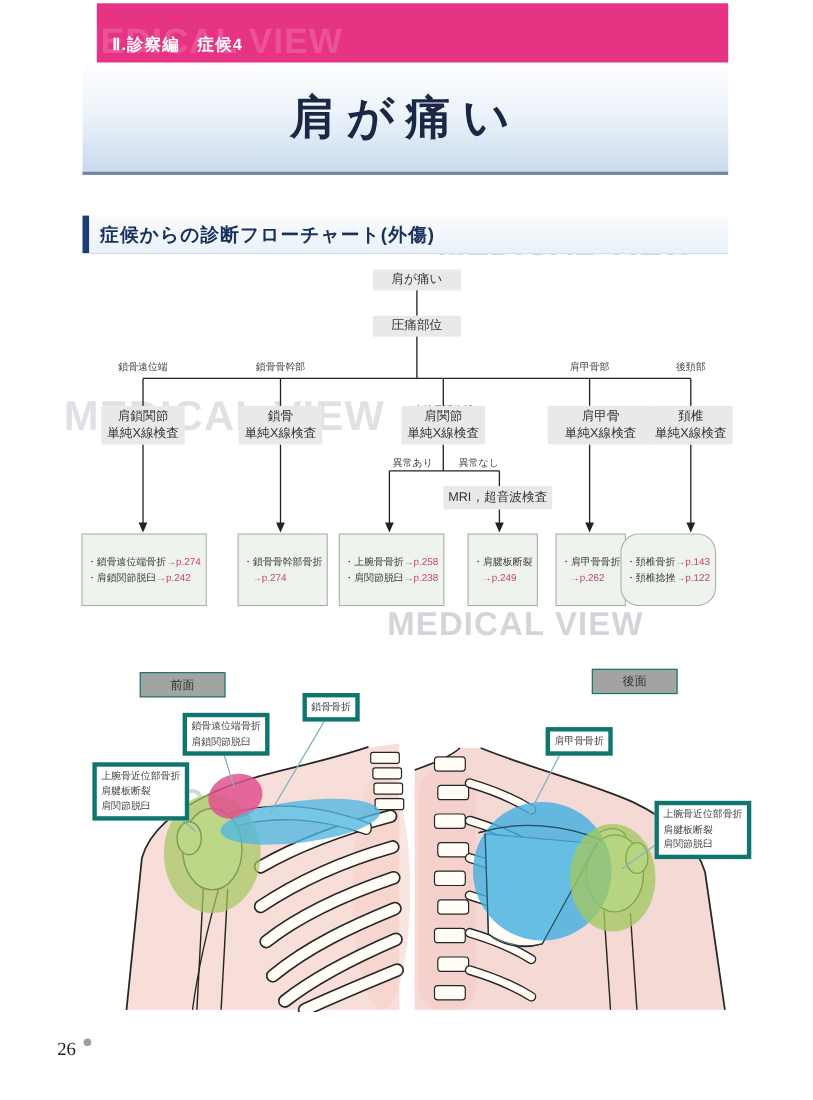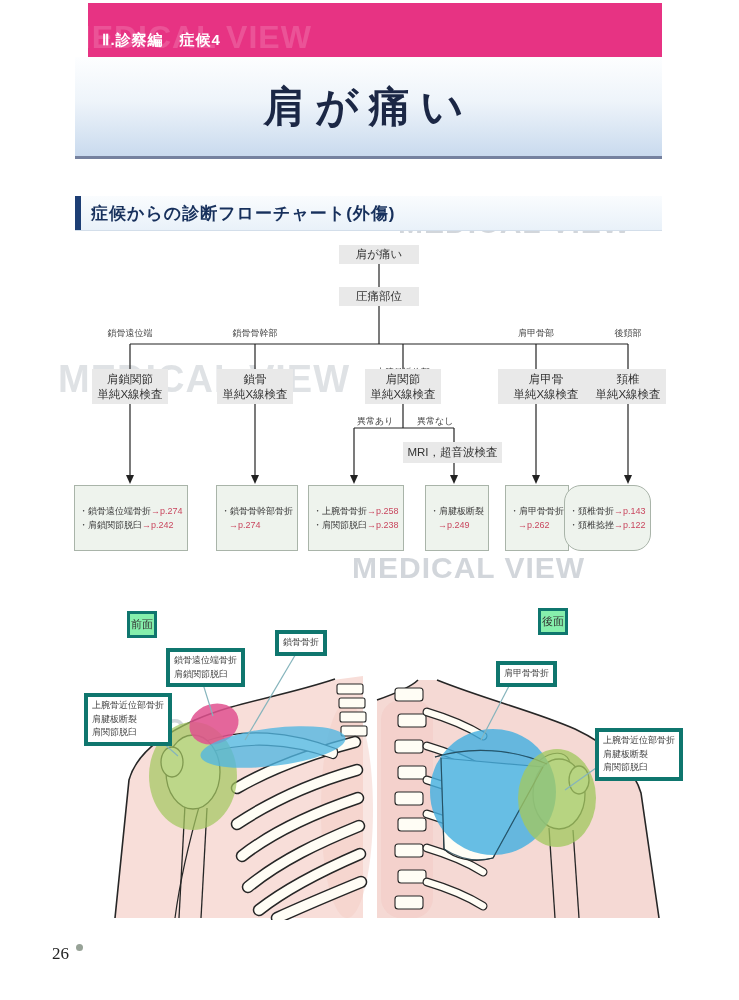--- a/index.html
+++ b/index.html
@@ -34,22 +34,22 @@
   .cond-label{position:absolute;font-size:9px;color:#444;}
   .result-box{position:absolute;background:#eef3ed;border:1px solid #a9b4a9;
       font-size:9px;line-height:14px;color:#3a3a3a;padding:18px 4px;white-space:nowrap;}
   .result-box .ref{color:#c9475f;}
   .result-box .indent{padding-left:8px;}
 
   
   .anatomy{position:absolute;left:85px;top:600px;}
   .callout{position:absolute;border:4px solid #0f766e;background:#fff;font-size:9px;
       line-height:1.5;padding:2px 4px;color:#444;white-space:nowrap;}
-  .viewlab{position:absolute;border:3px solid #0f766e;background:#86efac;font-size:11px;
-      padding:3px 1px;color:#333;}
+  .viewlab{position:absolute;border:1px solid #0f766e;background:#a3a3a3;font-size:11px;
+      padding:3px 27px;color:#333;}
 
   
   .page-number{position:absolute;left:52px;top:944px;font-family:"Liberation Serif",serif;
       font-size:17px;color:#222;display:flex;align-items:flex-start;}
   .page-number .dot{display:inline-block;width:7px;height:7px;border-radius:50%;
       background:#97a297;margin-left:7px;}
 </style>
 </head>
 <body>
 

